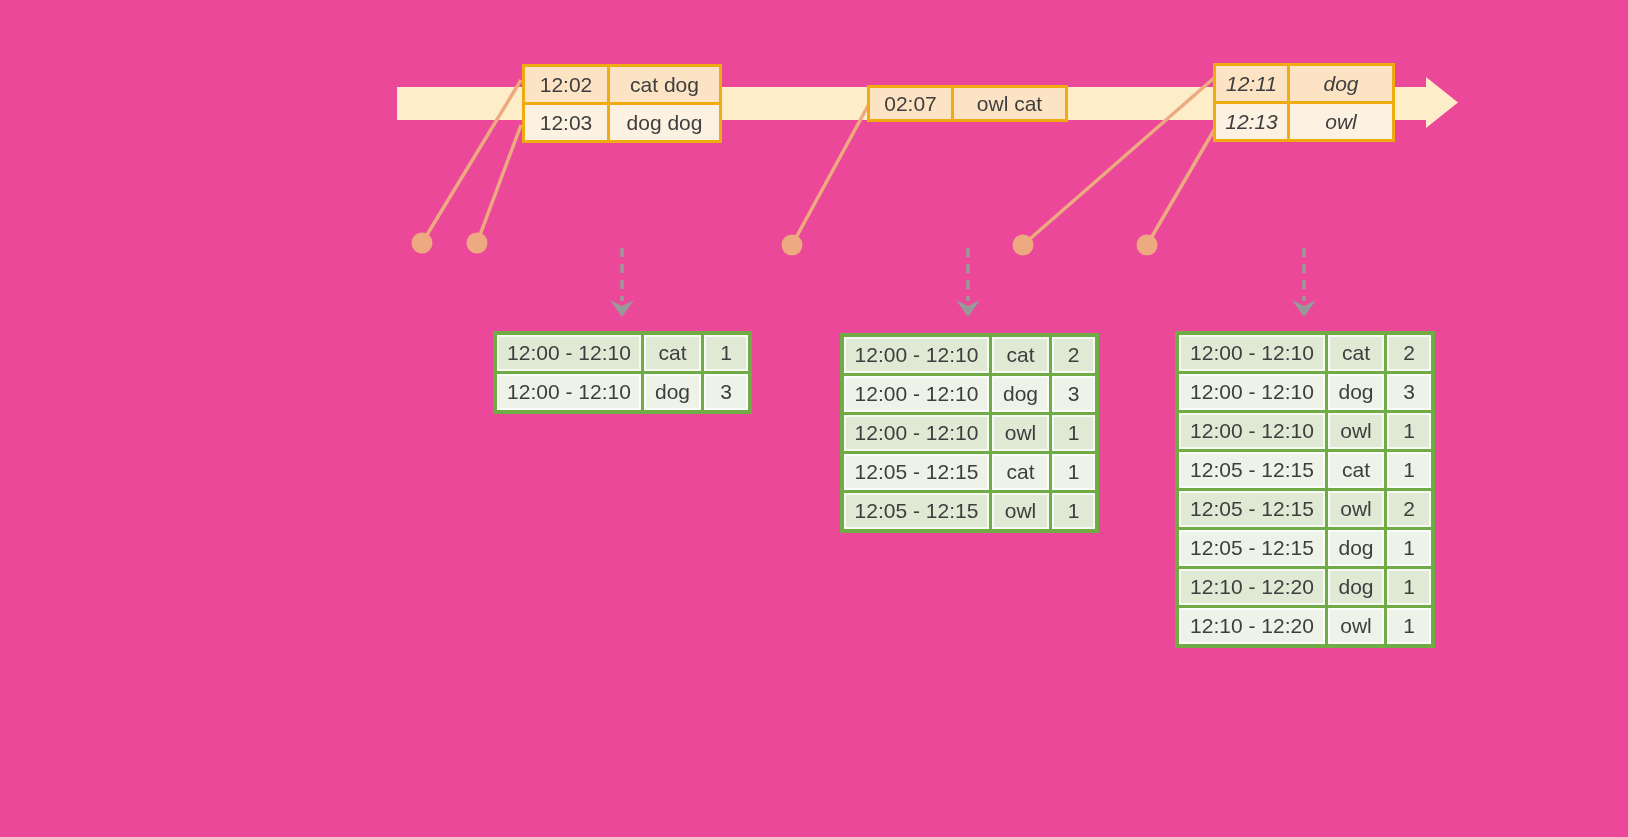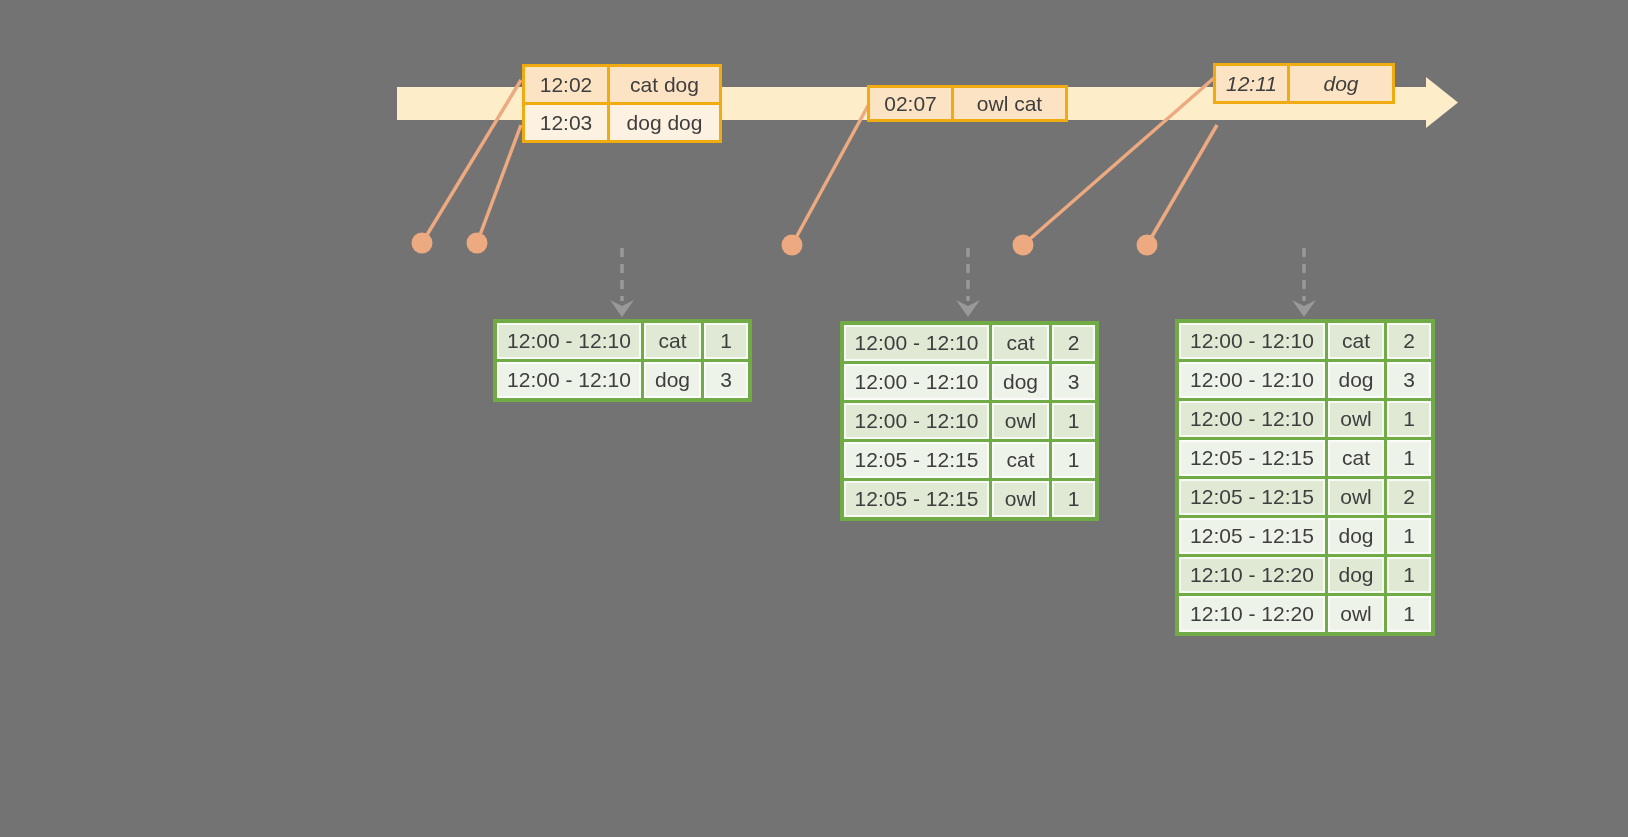--- a/index.html
+++ b/index.html
@@ -1,33 +1,33 @@
 <!DOCTYPE html>
 <html style="--text: #3e3e3e; --band: #fdeec9; --event_border: #f0ab10; --event_row_a: #fbe3c4; --event_row_b: #fdf2e1; --connector: #edaa80; --arrow_gray: #999999; --result_border: #71ab46; --result_row_a: #dfe9d4; --result_row_b: #eef3e9;"><head>
 <meta charset="utf-8">
 <style>
   html,body{margin:0;padding:0;background:#000;}
   .canvas{
-    position:relative;width:1628px;height:837px;background:#737373;overflow:hidden;
+    position:relative;width:1628px;height:837px;background:#ec4899;overflow:hidden;
     font-family:"Liberation Sans", sans-serif;color:var(--text,#3e3e3e);
   }
   .overlay{position:absolute;left:0;top:0;width:1628px;height:837px;}
 
   table{position:absolute;border-collapse:separate;border-spacing:3px;table-layout:fixed;}
   td{text-align:center;vertical-align:middle;font-size:21px;padding:0 4px;overflow:hidden;white-space:nowrap;}
 
   
   .event-table{background:var(--event_border);}
   .event-table td{height:35px;}
   .event-table.single td{height:31px;}
   .event-table tr.row-a td{background:var(--event_row_a);}
   .event-table tr.row-b td{background:var(--event_row_b);}
 
   
-  .result-table{background:var(--result_border);border:1px solid var(--result_border);}
+  .result-table{background:var(--result_border);border:1px solid var(--result_border);margin-top:12px;}
   .result-table td{height:36px;box-shadow:inset 0 0 0 2px rgba(255,255,255,0.75);}
   .result-table tr.row-a td{background:var(--result_row_a);}
   .result-table tr.row-b td{background:var(--result_row_b);}
 </style>
 </head>
 <body>
 
 <div class="canvas">
 
   <svg class="overlay" viewBox="0 0 1628 837" xmlns="http://www.w3.org/2000/svg">
@@ -99,20 +99,24 @@
         <col style="width:71px">
         <col style="width:102px">
       </colgroup>
     <tbody>
 
         <tr class="row-a">
           <td>12:11</td>
           <td>dog</td>
         </tr>
 
+        <tr class="row-b">
+          <td>12:13</td>
+          <td>owl</td>
+        </tr>
       </tbody>
   </table>
 
   <table class="result-table" style="left:493px;top:319px;">
     <colgroup>
         <col style="width:144px">
         <col style="width:57px">
         <col style="width:44px">
       </colgroup>
     <tbody>

